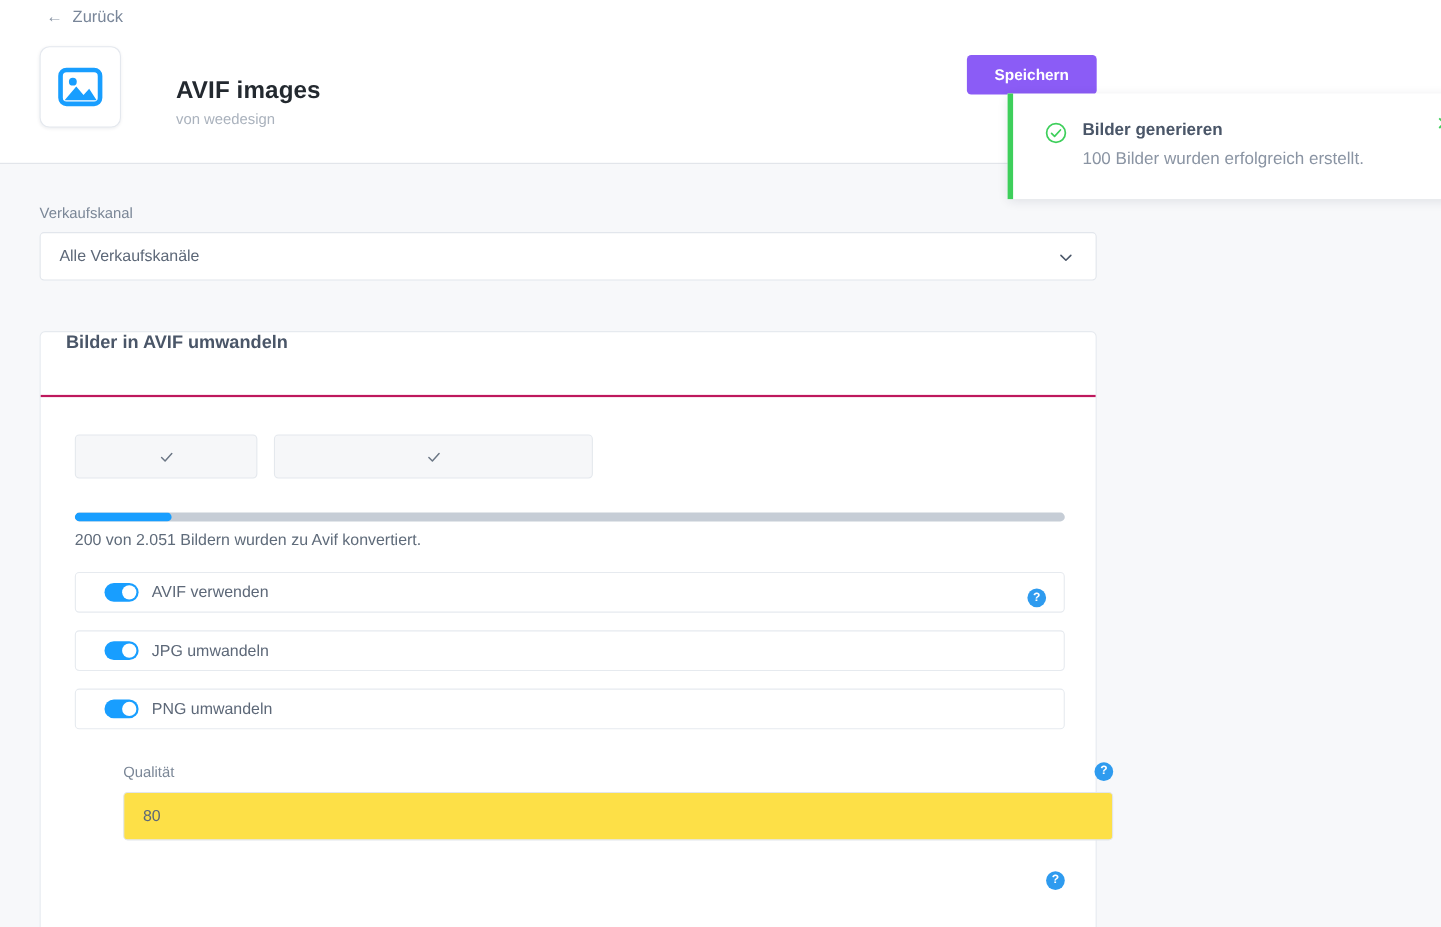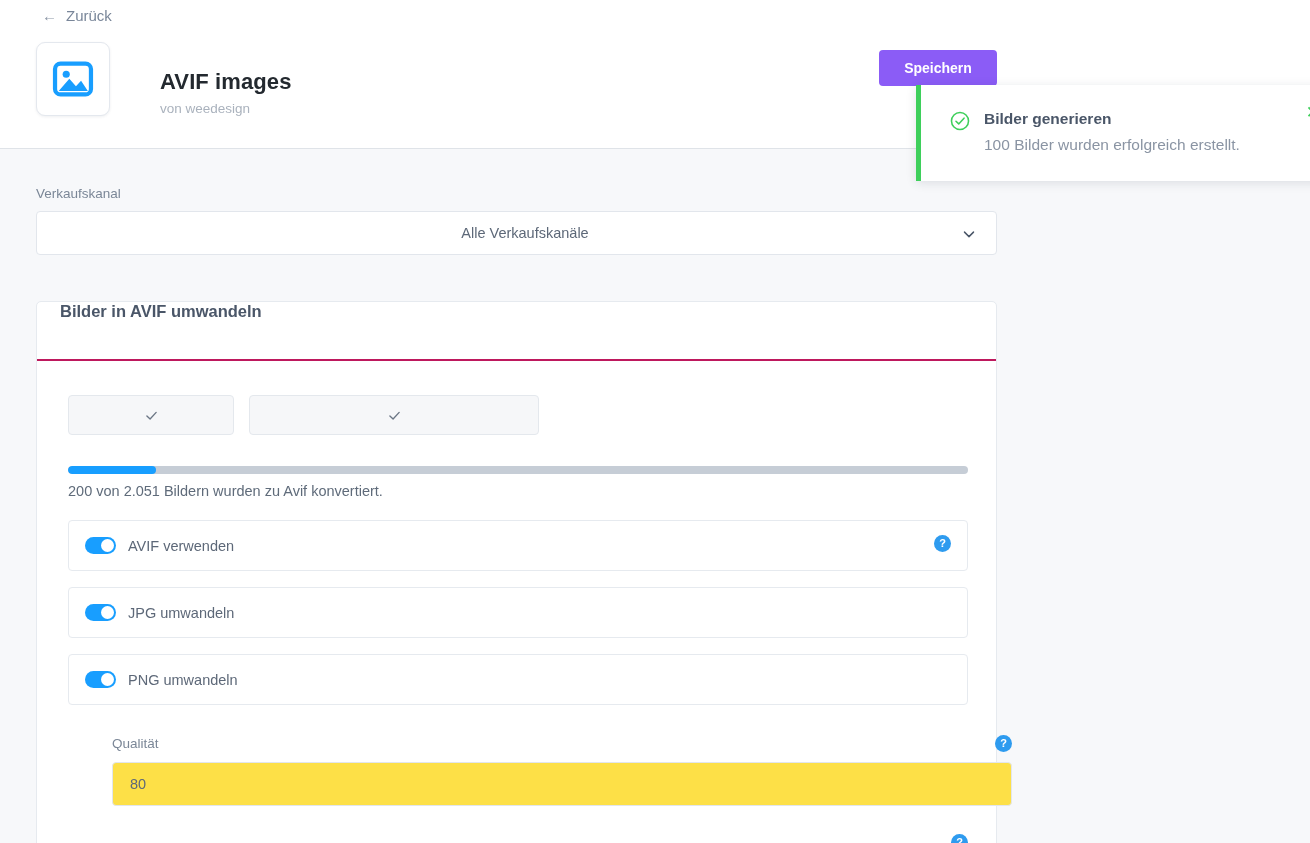--- a/index.html
+++ b/index.html
@@ -65,21 +65,21 @@
     font-size: 17px; color: #3ecf5b; cursor: pointer; line-height: 1;
     background: none; border: none; font-family: "Liberation Sans", sans-serif;
   }
 
   
   .channel-block { position: absolute; left: 36px; top: 186px; width: 961px; }
   .field-label { font-size: 13.5px; color: #7b8797; }
   .select {
     position: relative; margin-top: 10px; height: 44px;
     background: #ffffff; border: 1px solid #e2e6ec; border-radius: 4px;
-    display: flex; align-items: center; justify-content: center;
+    display: flex; align-items: center;
   }
   .select-value { margin-left: 17px; font-size: 14.5px; color: #5d6878; }
   .chevron { position: absolute; right: 18px; top: 13px; }
 
   .card {
     position: absolute; left: 36px; top: 301px; width: 961px; min-height: 560px;
     background: #ffffff; border: 1px solid #e6eaef;
     border-radius: 5px;
   }
   .card-head {
@@ -99,23 +99,23 @@
   .chk-btn.b { width: 290px; }
 
   .progress-wrap { margin-top: 31px; }
   .progress-track {
     height: 8px; width: 900px; background: #c6cdd6; border-radius: 4px; overflow: hidden;
   }
   .progress-fill { height: 8px; background: #189eff; border-radius: 4px; width: 9.75%; }
   .progress-text { margin-top: 9px; font-size: 14.5px; color: #5f6b7a; }
 
   .toggle-row {
-    margin-top: 16px; height: 51px; width: 900px;
+    margin-top: 16px; height: 37px; width: 900px;
     border: 1px solid #e6eaef; border-radius: 4px;
-    display: flex; align-items: center; position: relative;
+    display: flex; align-items: center; position: relative; padding-left: 10px;
   }
   .toggle-row.first { margin-top: 21px; }
   .switch {
     margin-left: 16px; width: 31px; height: 17px; border-radius: 9px;
     background: #189eff; position: relative; cursor: pointer; flex: none;
   }
   .switch .knob {
     position: absolute; right: 2px; top: 2px; width: 13px; height: 13px;
     border-radius: 50%; background: #ffffff;
   }

